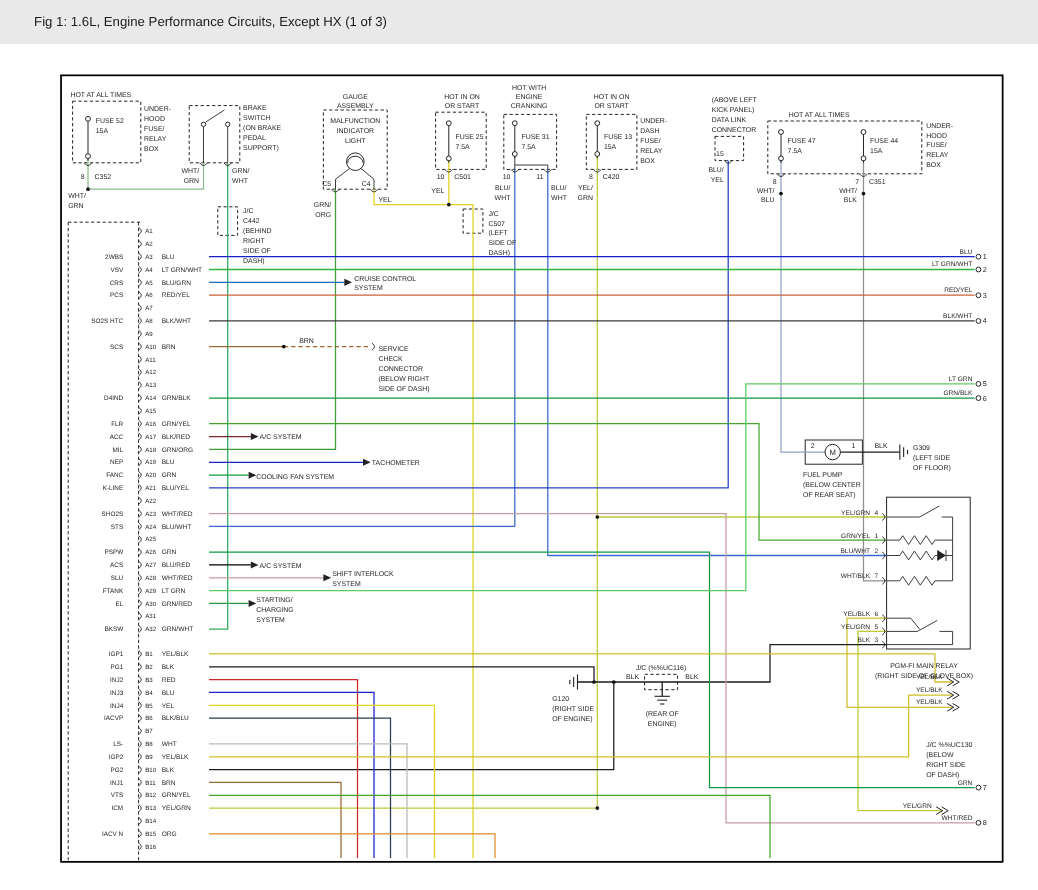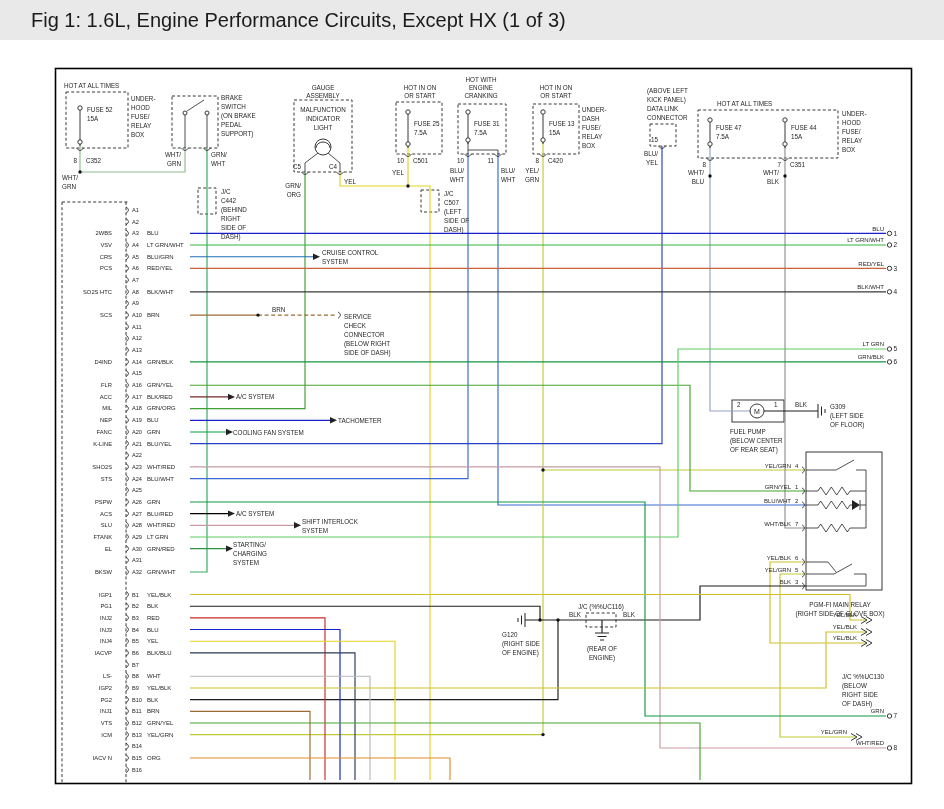--- a/index.html
+++ b/index.html
@@ -1,18 +1,18 @@
 <!DOCTYPE html>
 <html><head>
 <meta charset="utf-8">
 <style>
   html,body{margin:0;padding:0;background:#ffffff;}
   body{width:944px;height:809px;position:relative;font-family:"Liberation Sans",sans-serif;overflow:hidden;}
   .hdr{position:absolute;top:0;left:0;width:944px;height:40px;background:#e9e9e9;}
-  .hdr .title{position:absolute;left:31px;top:0;line-height:40px;font-size:20px;color:#1b1b1b;white-space:nowrap;}
+  .hdr .title{position:absolute;left:31px;top:0;line-height:40px;font-size:12px;color:#1b1b1b;white-space:nowrap;}
   svg{position:absolute;top:0;left:0;}
   svg text{font-family:"Liberation Sans",sans-serif;fill:#1f1f1f;}
 </style>
 </head>
 <body>
 
 <div class="hdr">
   <div class="title">Fig 1: 1.6L, Engine Performance Circuits, Except HX (1 of 3)</div>
 </div>
 

